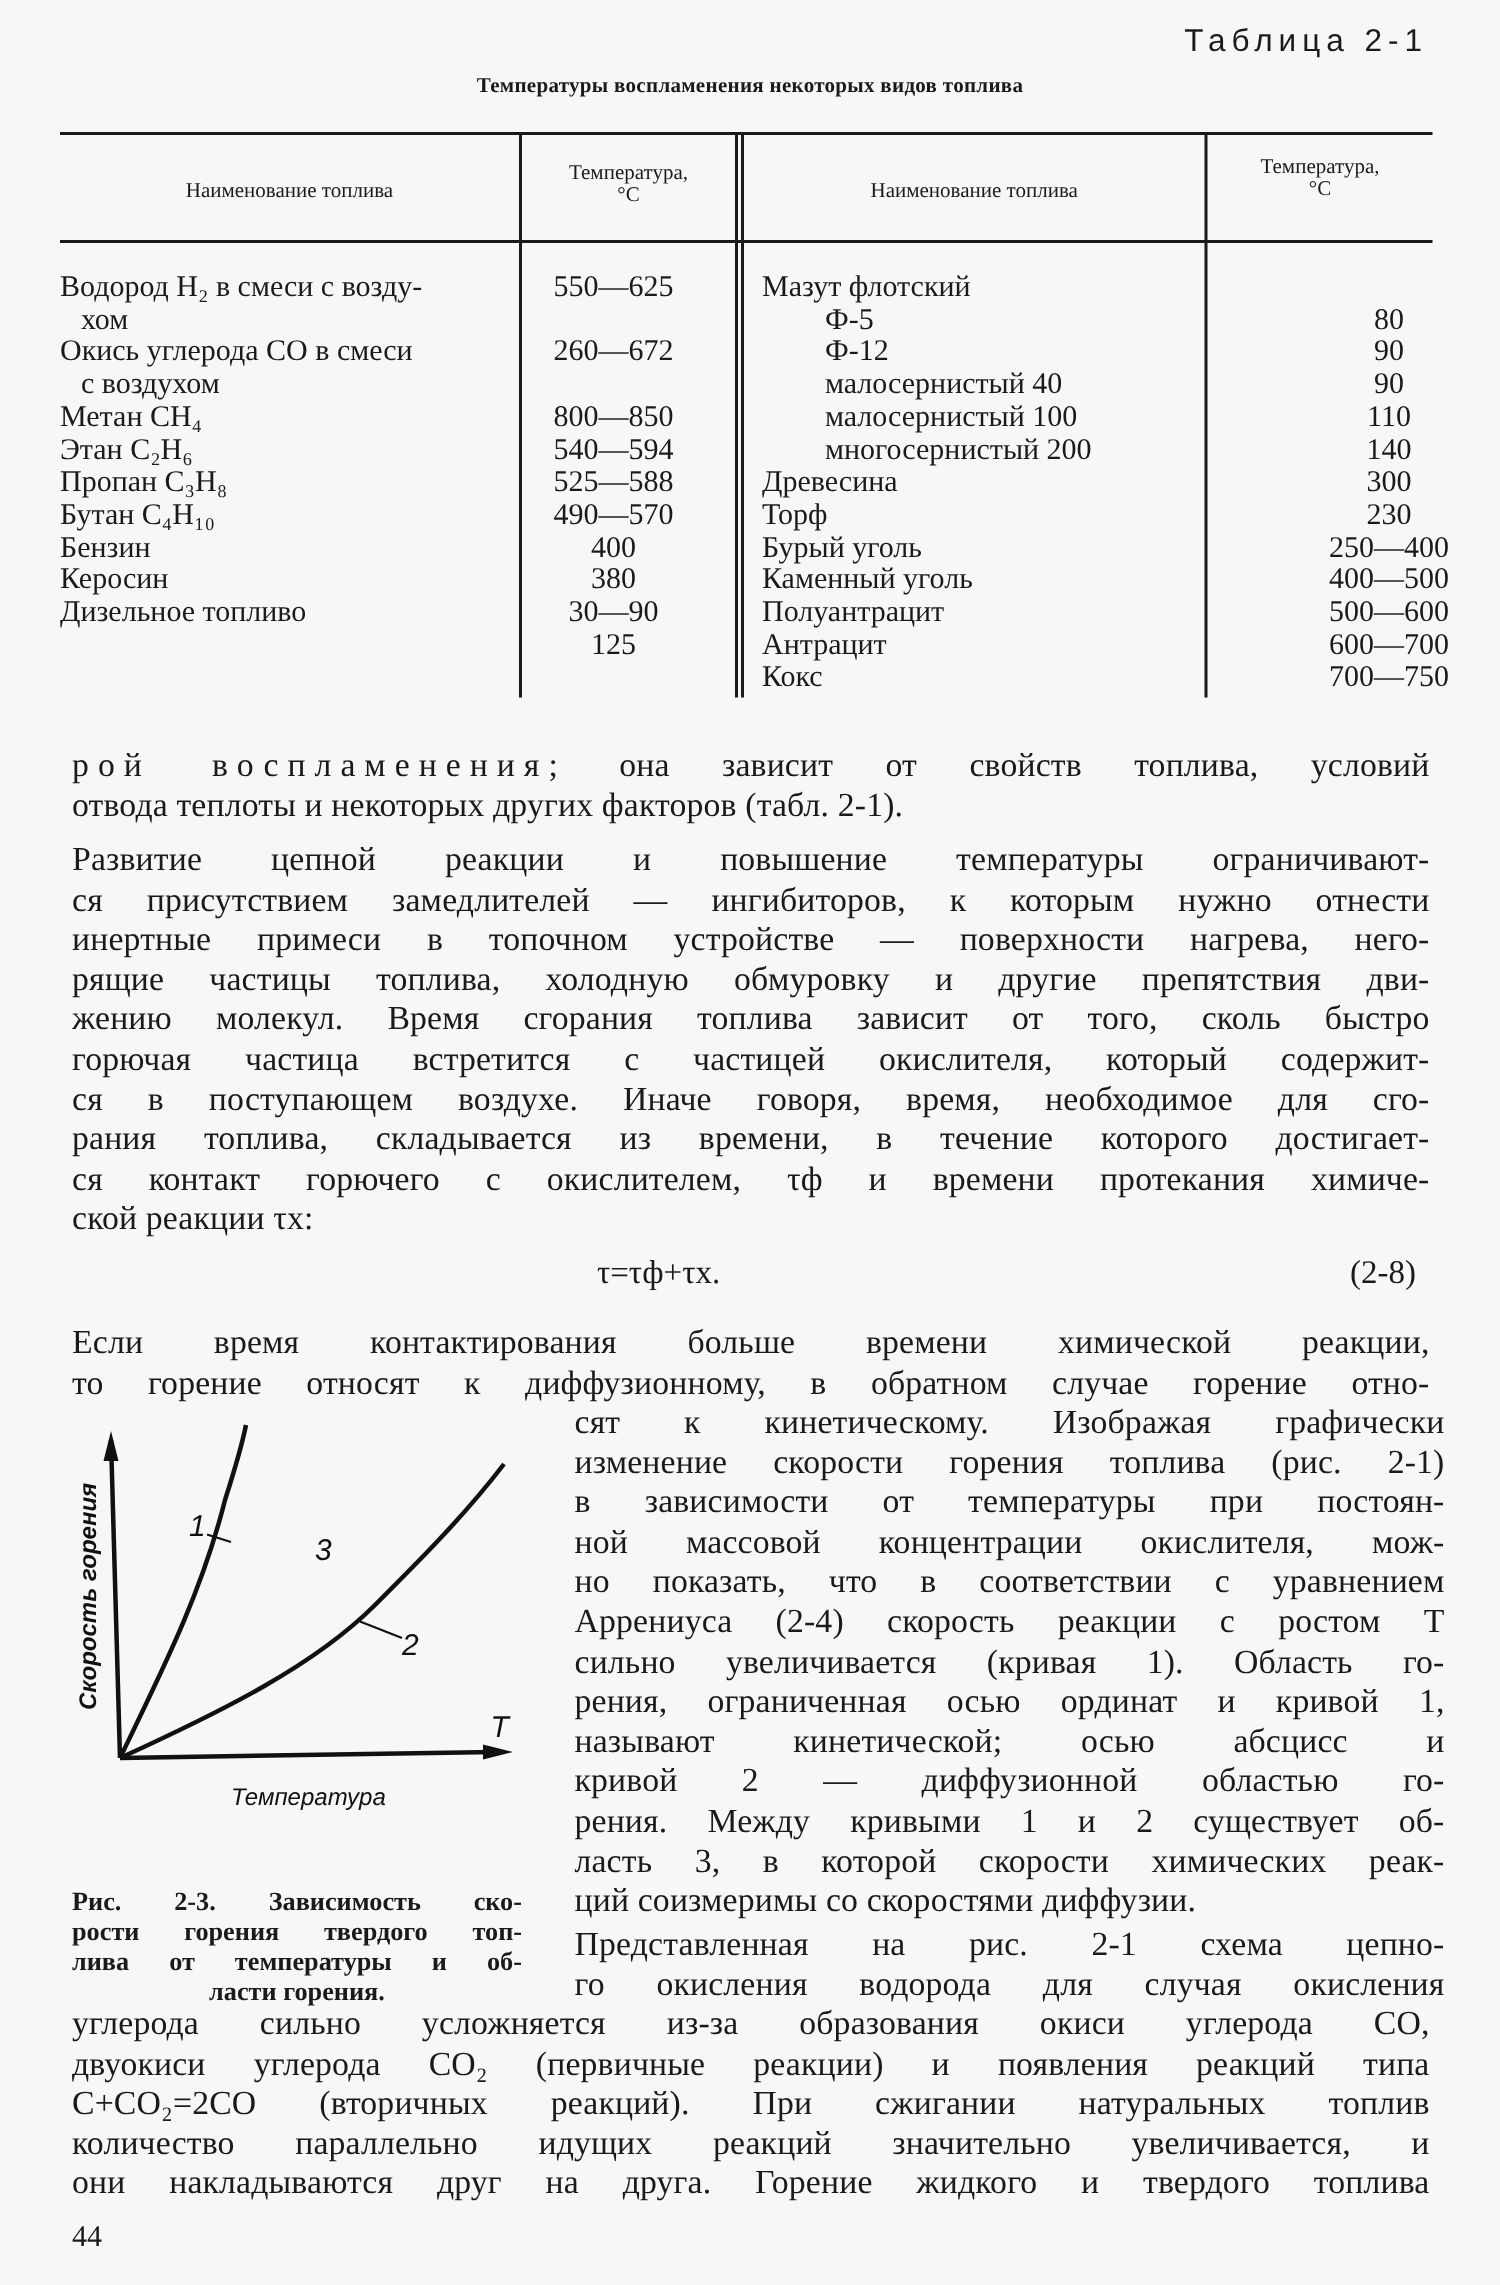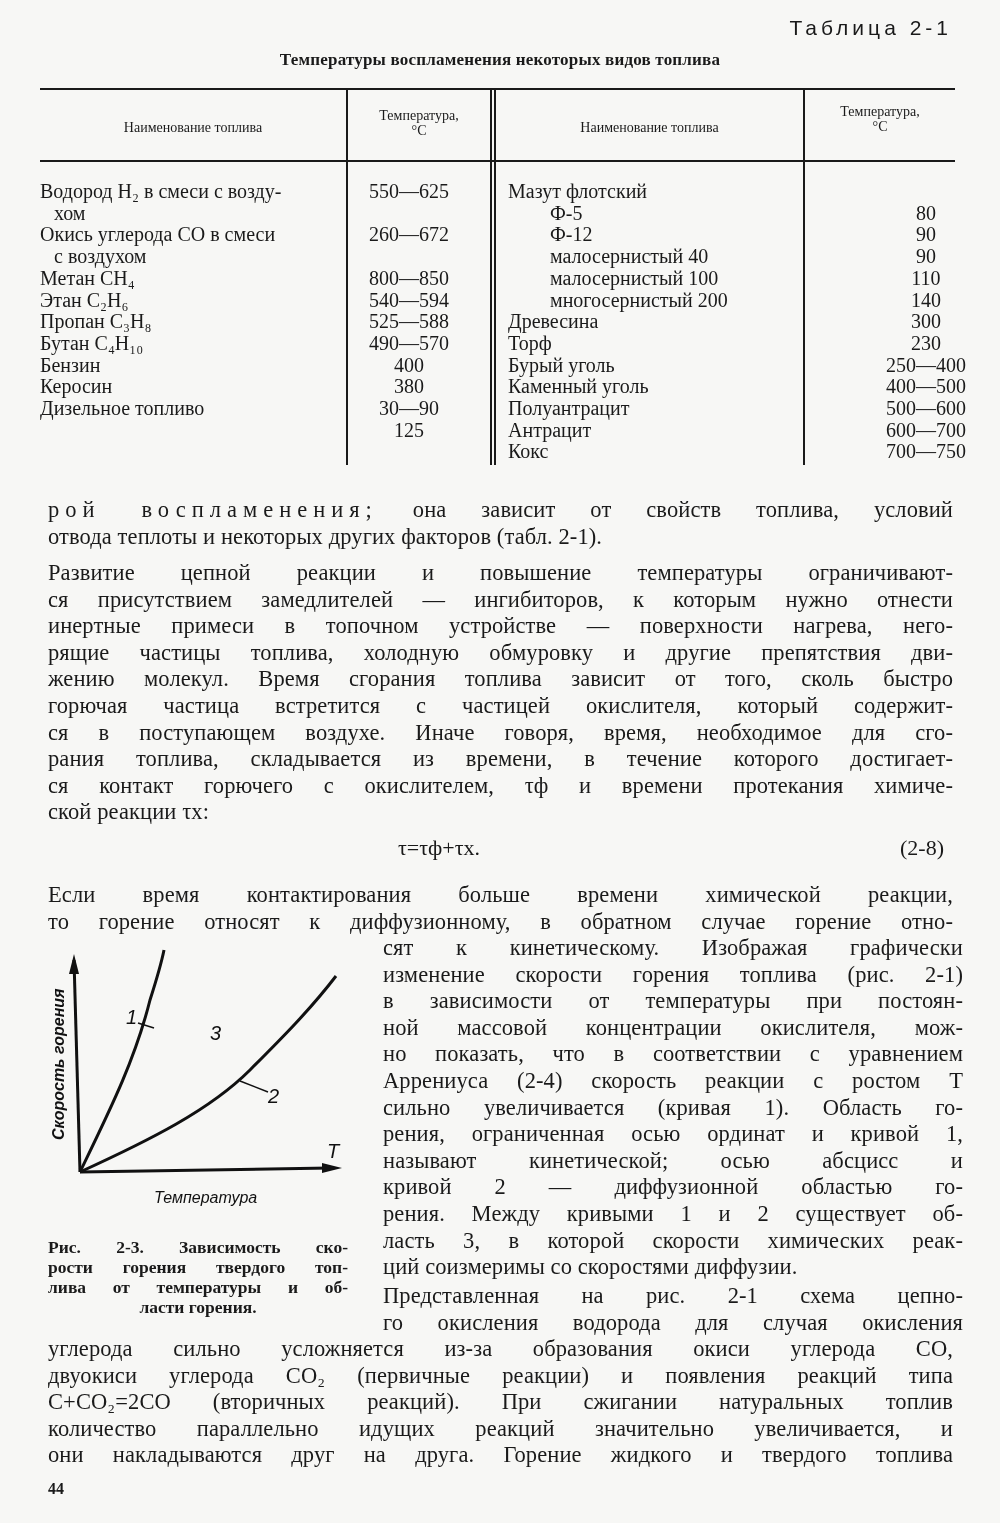--- a/index.html
+++ b/index.html
@@ -8,43 +8,43 @@
     background: #f7f7f5; color: #1a1a1a;
     font-family: "Liberation Serif", serif;
   }
   .abs { position: absolute; }
   .table-num {
     right: 48px; top: 16px; font-size: 21px; letter-spacing: 4px;
     font-family: "Liberation Sans Narrow", "Liberation Sans", sans-serif;
   }
   .table-title {
     left: 0; width: 1000px; top: 50px; text-align: center;
-    font-size: 17px; font-weight: bold; letter-spacing: 0.2px;
+    font-size: 14px; font-weight: bold; letter-spacing: 0.2px;
   }
   .rule { background: #1a1a1a; height: 2px; }
   .vline { background: #1a1a1a; width: 2px; }
   .hdr { font-size: 14px; text-align: center; line-height: 15px; }
   .col { font-size: 20px; line-height: 21.7px; }
   .col div { white-space: nowrap; }
   .ind { padding-left: 14px; }
   .ind2 { padding-left: 42px; }
   .num { text-align: center; }
   .para {
     left: 48px; width: 905px; font-size: 22.5px; line-height: 26.6px;
     text-align: justify; letter-spacing: 0.1px;
   }
   .para .ln { display: block; text-align: justify; text-align-last: justify; height: 26.6px; white-space: nowrap; }
   .para .ln.last { text-align-last: left; }
   .spaced { letter-spacing: 6px; }
   .narrow { left: 383px; width: 580px; }
   .eq { left: 0; width: 1000px; font-size: 22px; }
-  .caption { left: 48px; width: 300px; font-size: 17.5px; line-height: 20px; font-weight: bold; text-align: justify; }
+  .caption { left: 48px; width: 300px; font-size: 17.5px; line-height: 20px; font-weight: bold; text-align: justify; margin-top: 20px; }
   .caption .ln { display:block; text-align-last: justify; white-space: nowrap; }
   .caption .ln.last { text-align-last: center; }
-  .pageno { left: 48px; top: 1480px; font-size: 16px; font-weight: bold; }
+  .pageno { left: 48px; top: 1480px; font-size: 20px; font-weight: normal; }
 </style>
 </head>
 <body>
 
 <div class="abs table-num">Таблица 2-1</div>
 <div class="abs table-title">Температуры воспламенения некоторых видов топлива</div>
 
 <div class="abs rule" style="left:40px; top:88px; width:915px;"></div>
 <div class="abs rule" style="left:40px; top:160px; width:915px;"></div>
 

